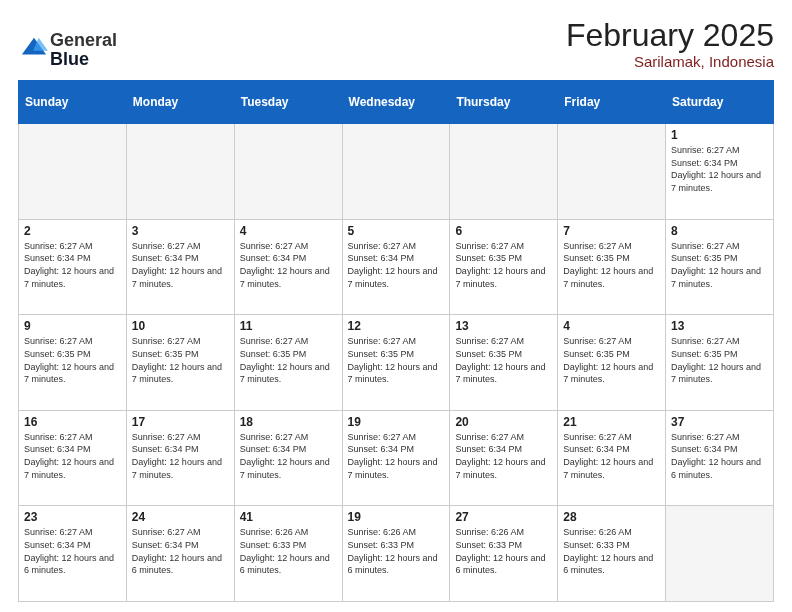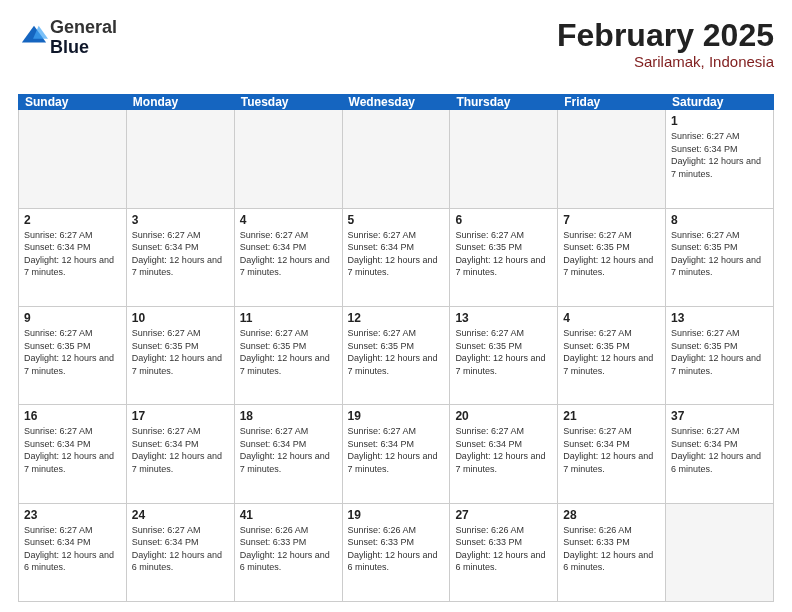--- a/index.html
+++ b/index.html
@@ -13,22 +13,22 @@
     .page {
       width: 792px;
       height: 612px;
       padding: 18px 18px 10px 18px;
       display: flex;
       flex-direction: column;
     }
     .header {
       display: flex;
       justify-content: space-between;
-      align-items: flex-start;
-      margin-bottom: 24px;
+      align-items: flex-end;
+      margin-bottom: 10px;
     }
     .logo {
       display: flex;
       align-items: center;
       gap: 2px;
     }
     .logo-text {
       font-size: 18px;
       font-weight: bold;
       line-height: 1.1;
@@ -38,42 +38,42 @@
     .logo-icon {
       width: 28px;
       height: 28px;
       margin-left: 2px;
     }
     .title-block {
       text-align: right;
     }
     .title-block h1 {
       font-size: 32px;
-      font-weight: bold;
+      font-weight: normal;
       color: #222;
       line-height: 1.1;
     }
     .title-block h2 {
       font-size: 15px;
       font-weight: normal;
       color: #7f1d1d;
     }
     .calendar {
       flex: 1;
       border: 1px solid #ccc;
       border-collapse: collapse;
       width: 100%;
       table-layout: fixed;
     }
     .calendar th {
       background-color: #1565c0;
       color: #fff;
       font-size: 12px;
       font-weight: bold;
-      padding: 0 6px;
+      padding: 14px 6px;
       text-align: left;
       border: 1px solid #1565c0;
     }
     .calendar td {
       vertical-align: top;
       border: 1px solid #ccc;
       padding: 4px 5px;
       font-size: 9.5px;
       color: #333;
       background: #fff;

